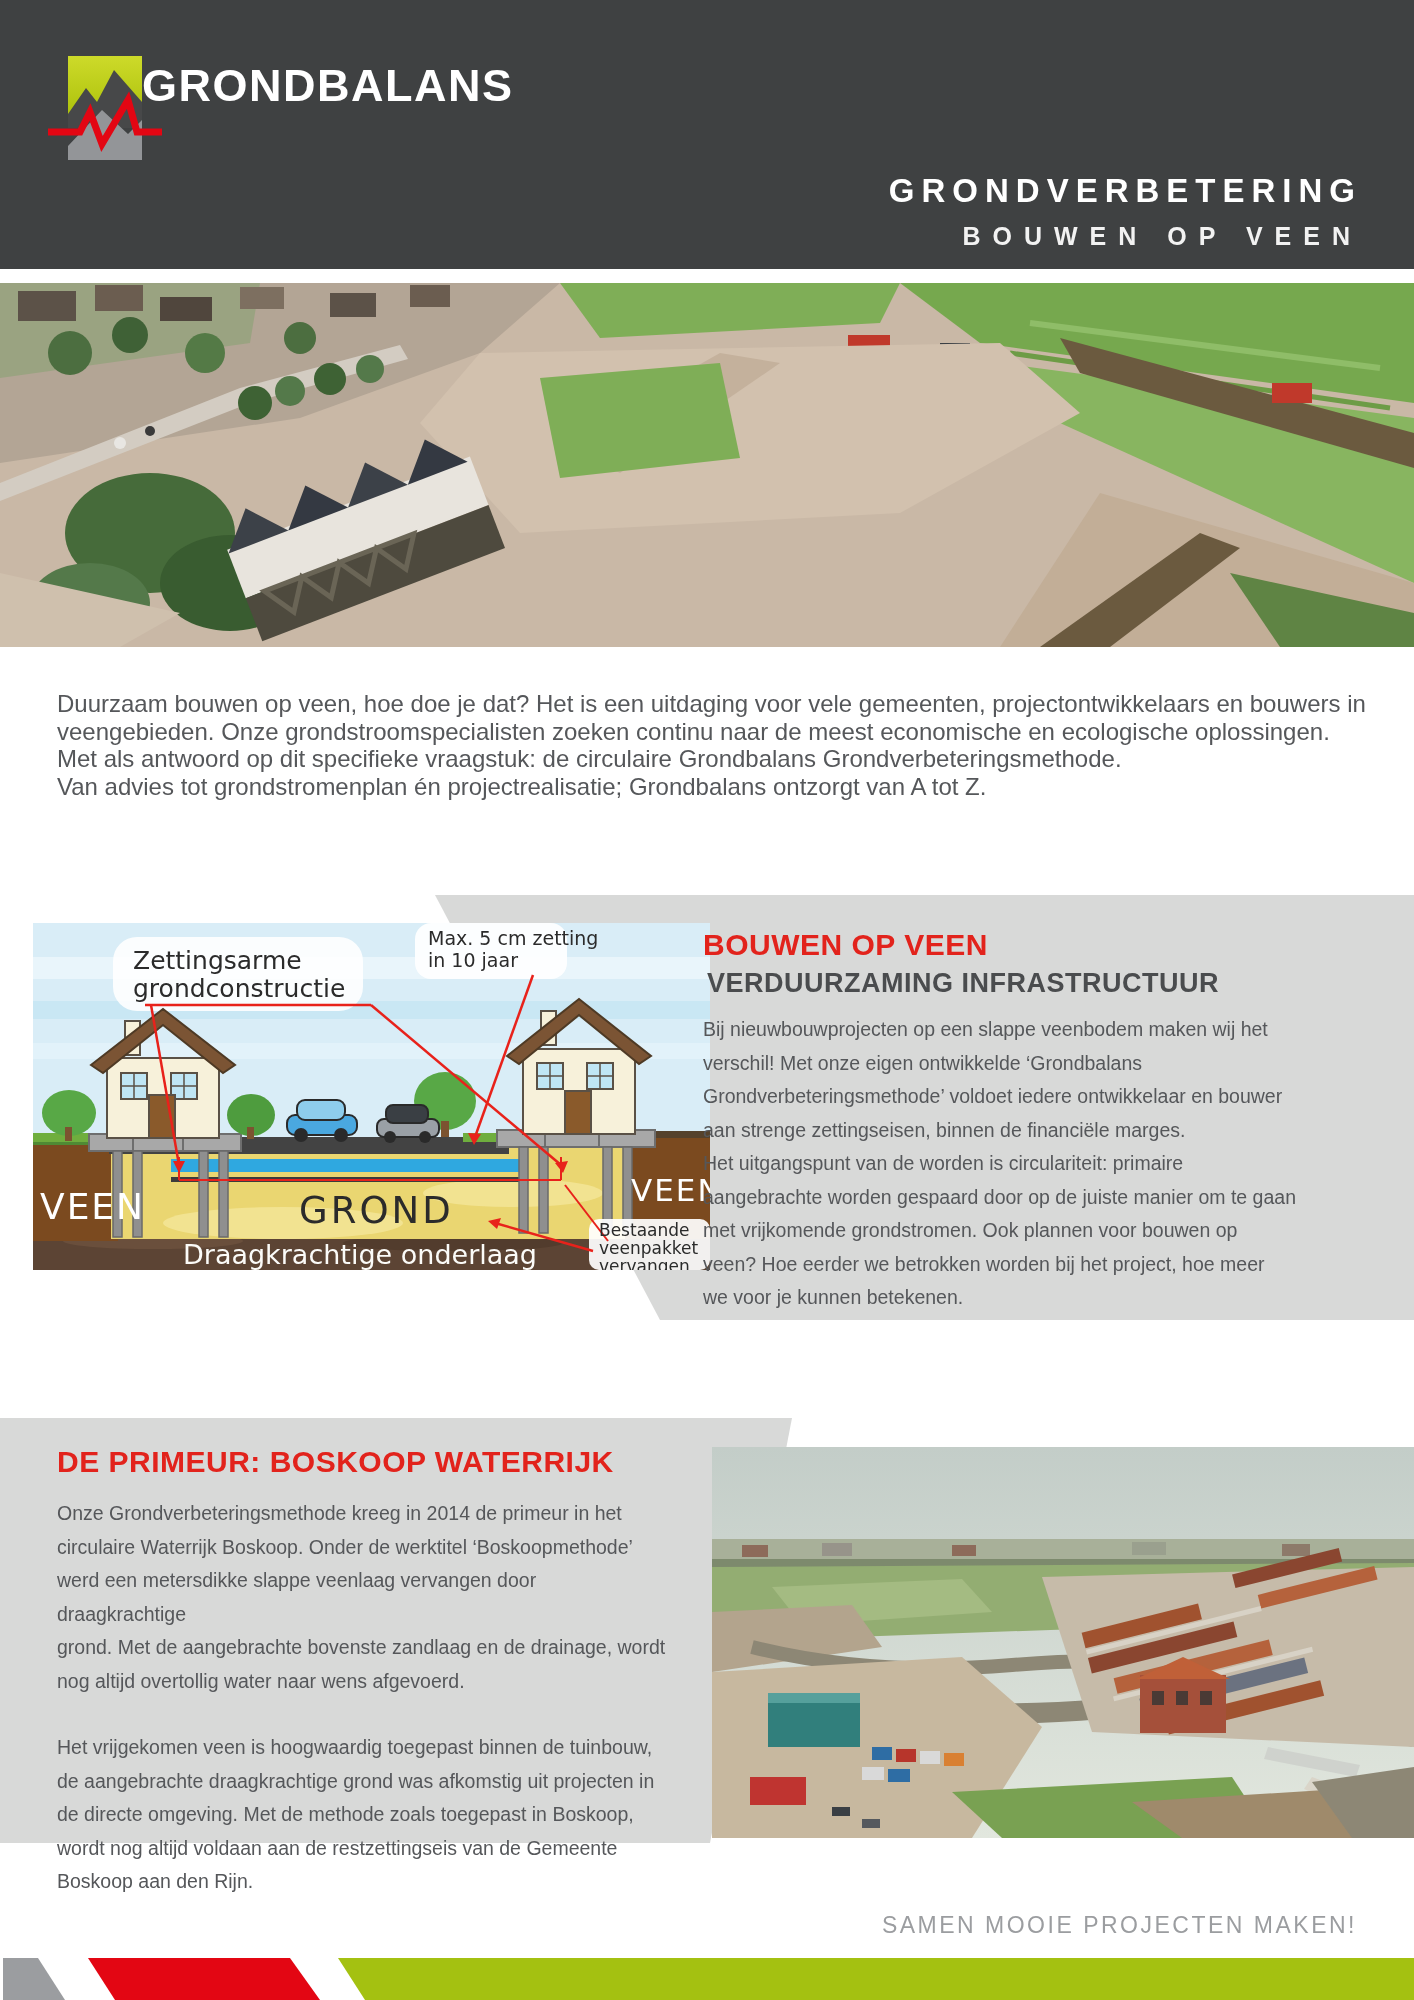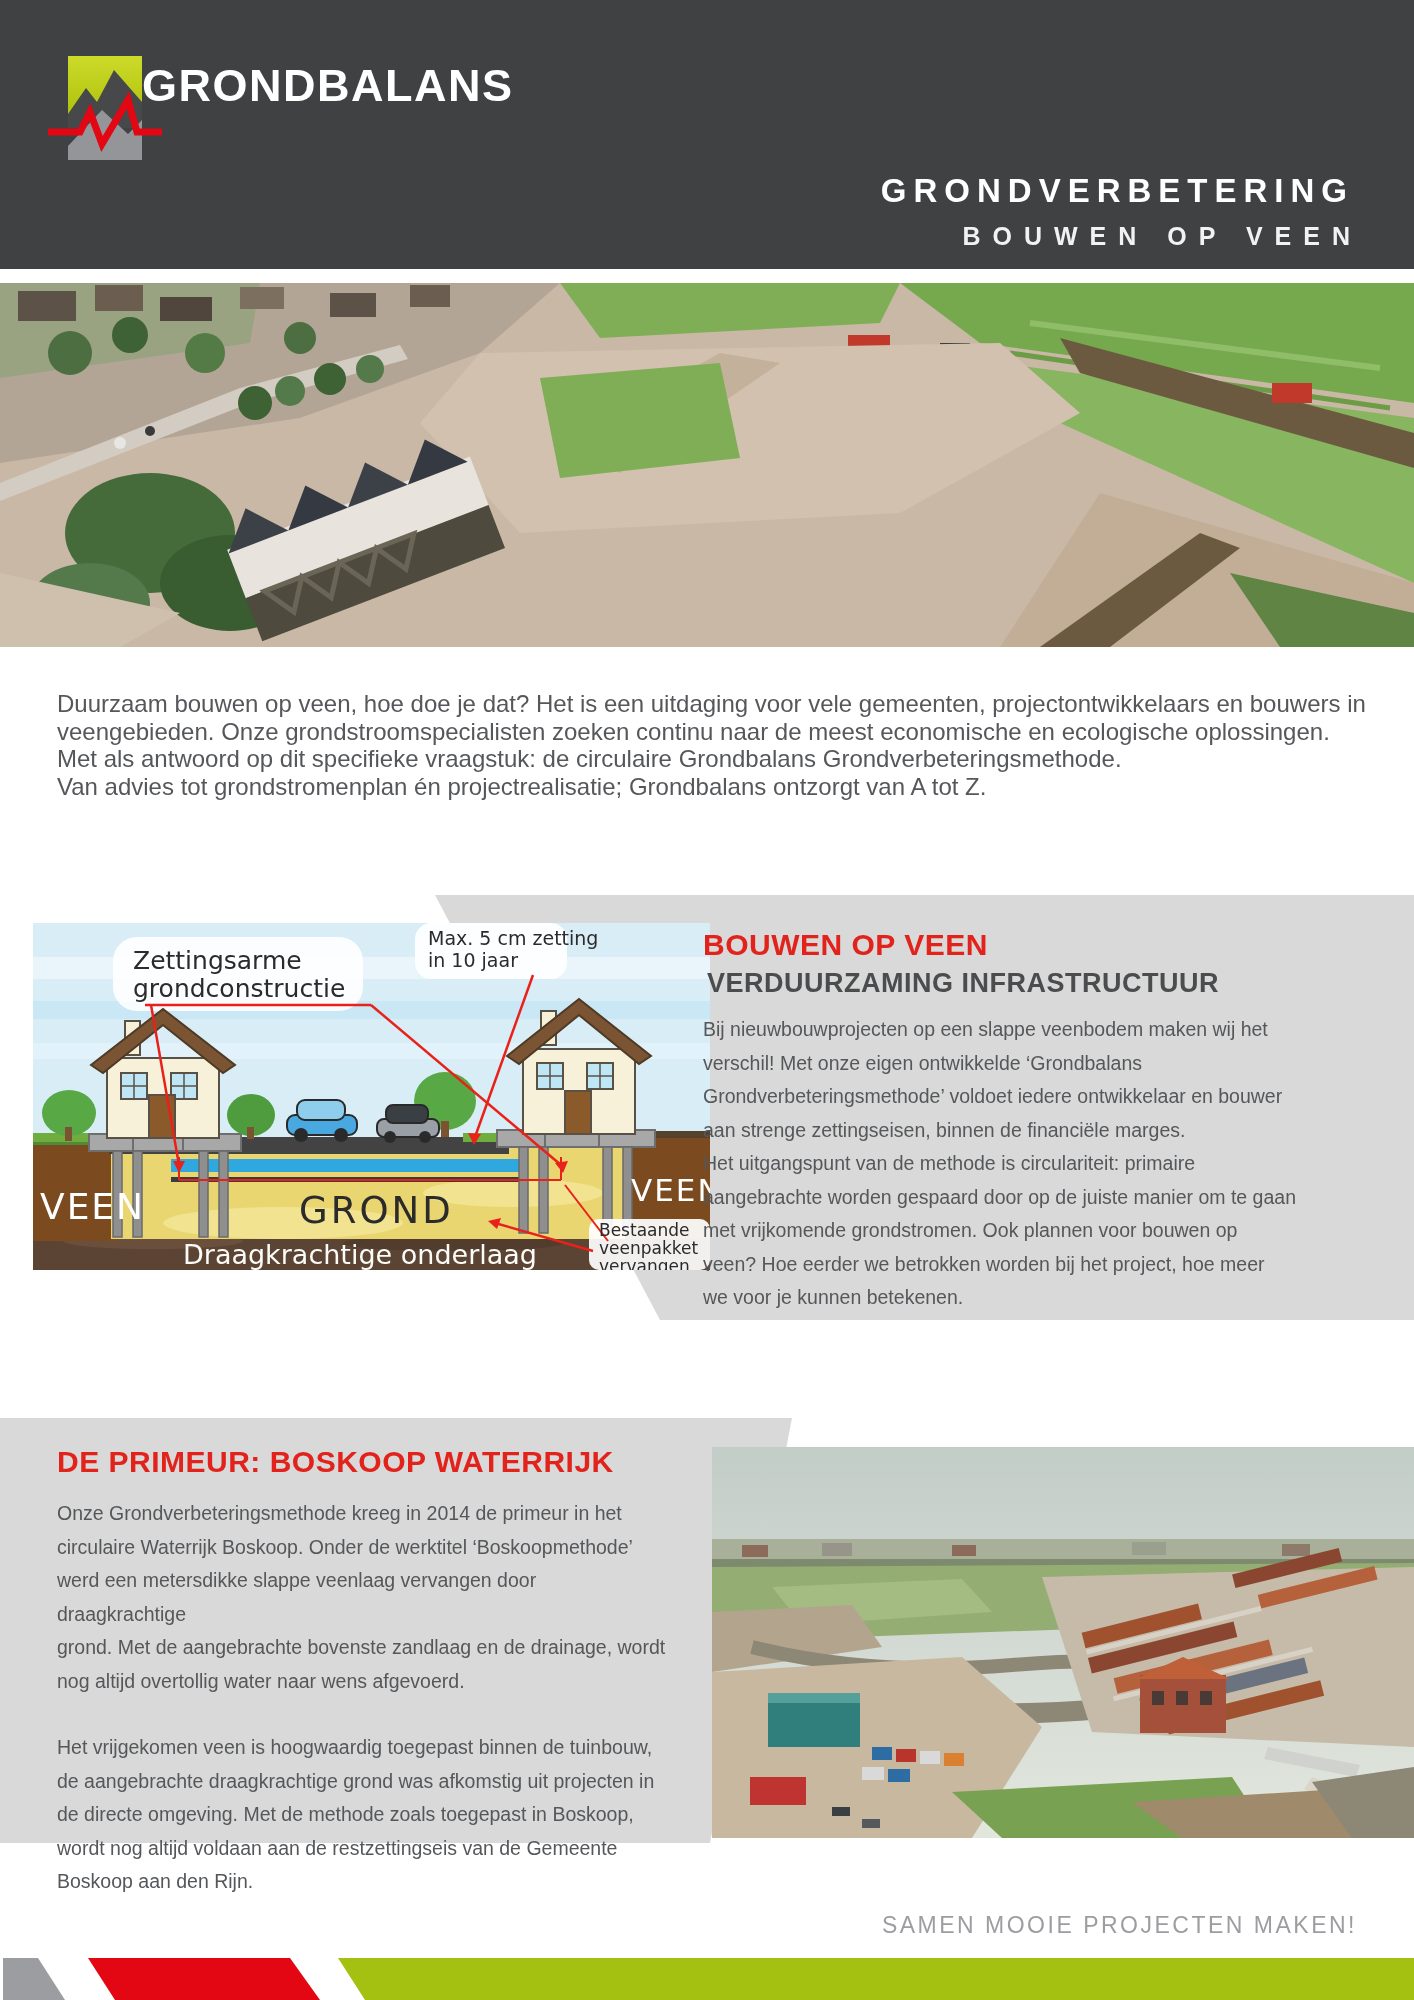--- a/index.html
+++ b/index.html
@@ -3,21 +3,21 @@
 <meta charset="utf-8">
 <style>
   html,body{margin:0;padding:0;background:#ffffff;}
   .page{position:relative;width:1414px;height:2000px;margin:0 auto;overflow:hidden;
         font-family:"Liberation Sans","DejaVu Sans",sans-serif;background:#ffffff;}
   
   .header{position:absolute;left:0;top:0;width:1414px;height:269px;background:#3f4142;}
   .logo{position:absolute;left:38px;top:48px;width:132px;height:112px;}
   .brand{position:absolute;left:142px;top:60px;font-size:45px;font-weight:bold;color:#ffffff;
          letter-spacing:1.5px;}
-  .hdr-title{position:absolute;right:60px;top:172px;font-size:33px;font-weight:bold;color:#ffffff;
+  .hdr-title{position:absolute;right:52px;top:172px;font-size:33px;font-weight:bold;color:#ffffff;
          letter-spacing:7px;white-space:nowrap;}
   .hdr-sub{position:absolute;right:52px;top:222px;font-size:25px;font-weight:bold;color:#f2f2f2;
          letter-spacing:12px;white-space:nowrap;}
   
   .photo1{position:absolute;left:0;top:283px;width:1414px;height:364px;}
   .photo2{position:absolute;left:712px;top:1447px;width:702px;height:391px;}
   .photo1 svg,.photo2 svg,.diagram svg,.logo svg,.stripes svg{display:block;width:100%;height:100%;}
   
   .intro{position:absolute;left:57px;top:690px;width:1310px;font-size:24px;line-height:27.5px;
          color:#55575a;}
@@ -267,21 +267,21 @@
   </div>
 
   <div class="veen-col">
     <h2 class="sec-title">BOUWEN OP VEEN</h2>
     <h3 class="sec-sub">VERDUURZAMING INFRASTRUCTUUR</h3>
     <div class="body-lines">
       <span>Bij nieuwbouwprojecten op een slappe veenbodem maken wij het</span>
       <span>verschil! Met onze eigen ontwikkelde ‘Grondbalans</span>
       <span>Grondverbeteringsmethode’ voldoet iedere ontwikkelaar en bouwer</span>
       <span>aan strenge zettingseisen, binnen de financiële marges.</span>
-      <span>Het uitgangspunt van de methode is circulariteit: primaire</span>
+      <span>Het uitgangspunt van de worden is circulariteit: primaire</span>
       <span>aangebrachte worden gespaard door op de juiste manier om te gaan</span>
       <span>met vrijkomende grondstromen. Ook plannen voor bouwen op</span>
       <span>veen? Hoe eerder we betrokken worden bij het project, hoe meer</span>
       <span>we voor je kunnen betekenen.</span>
     </div>
   </div>
 
   <div class="panel2"></div>
 
   <div class="primeur-col">

